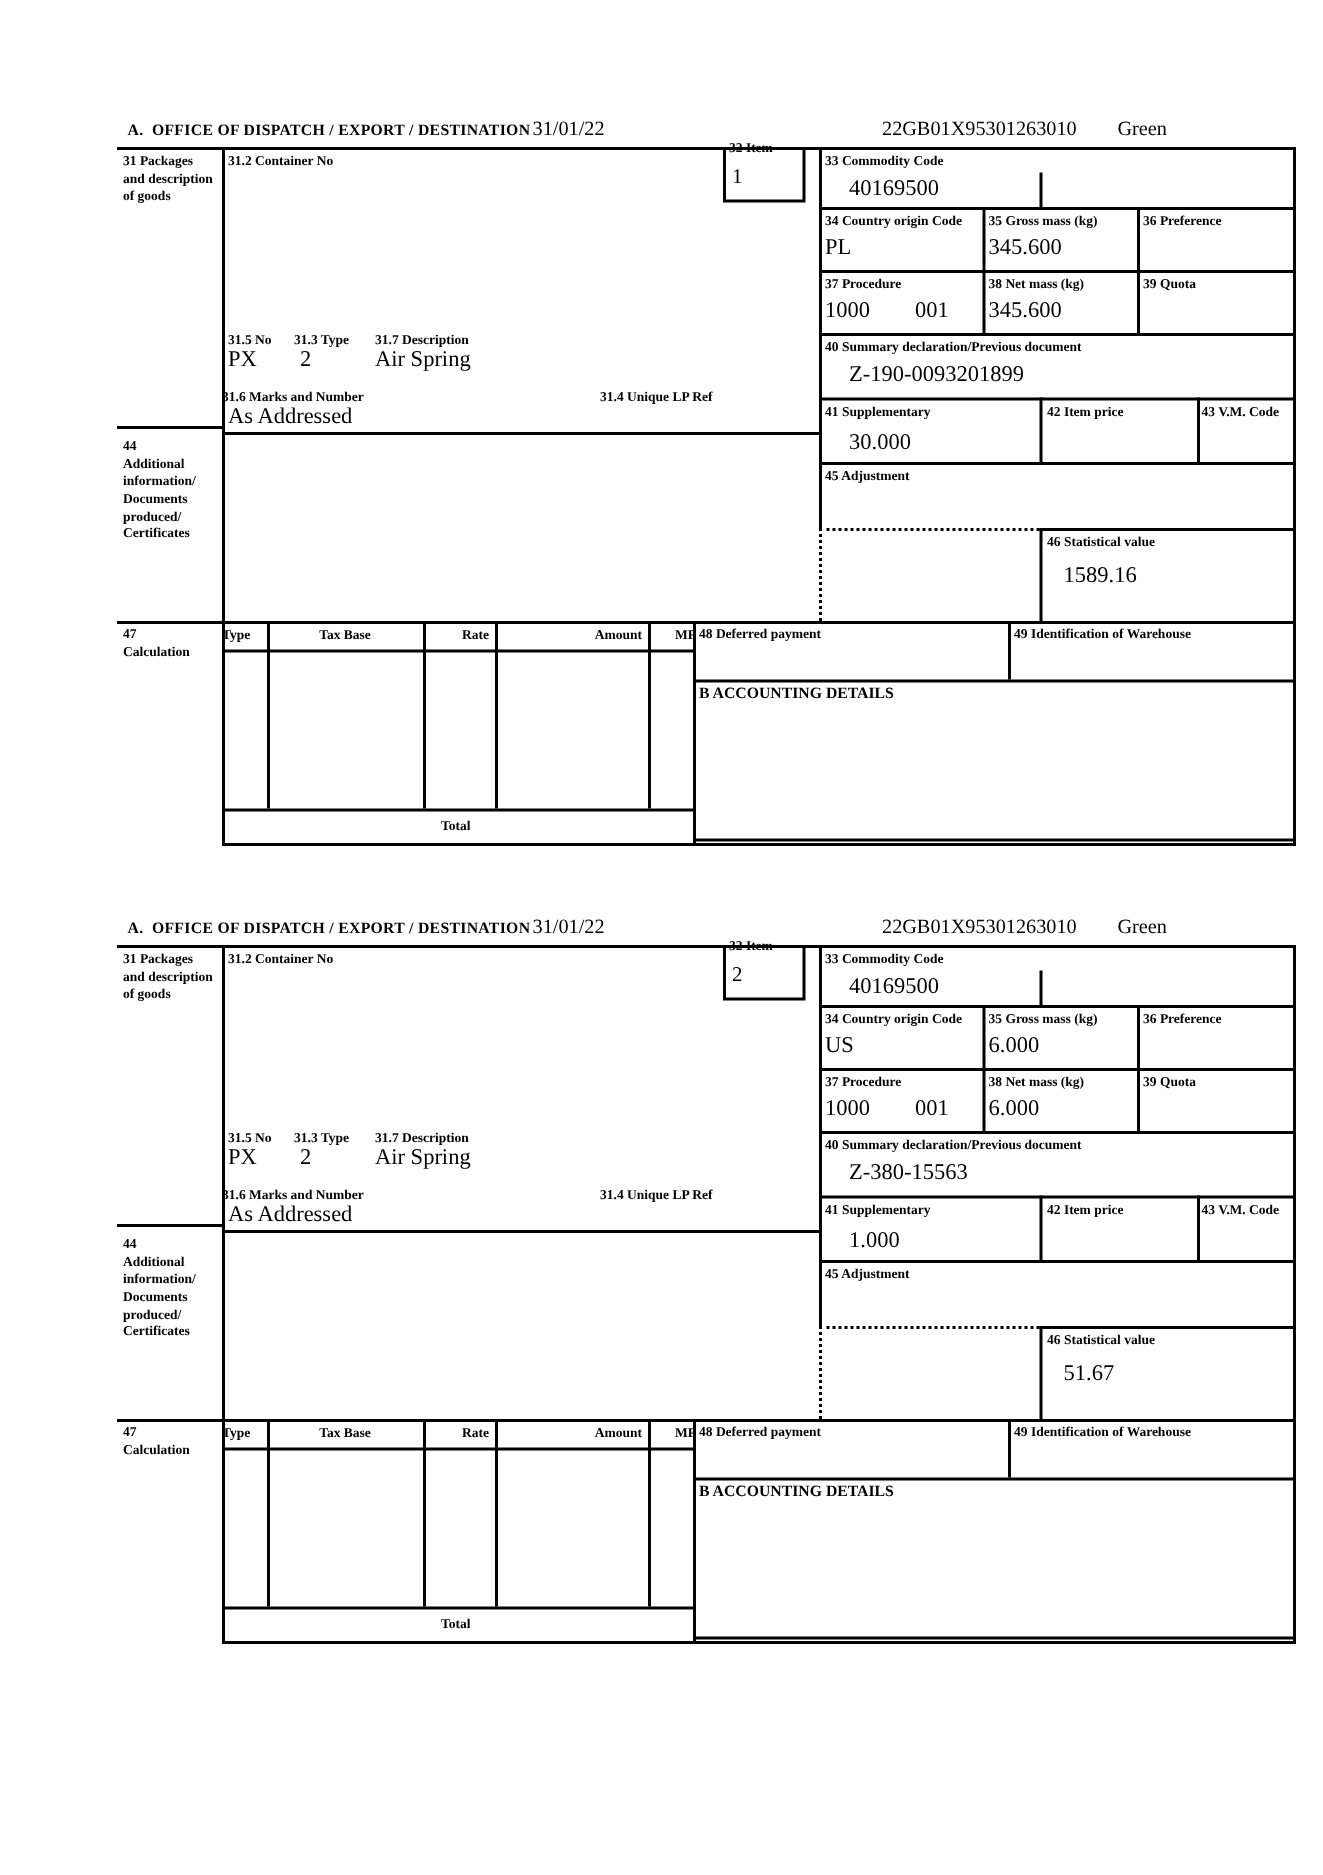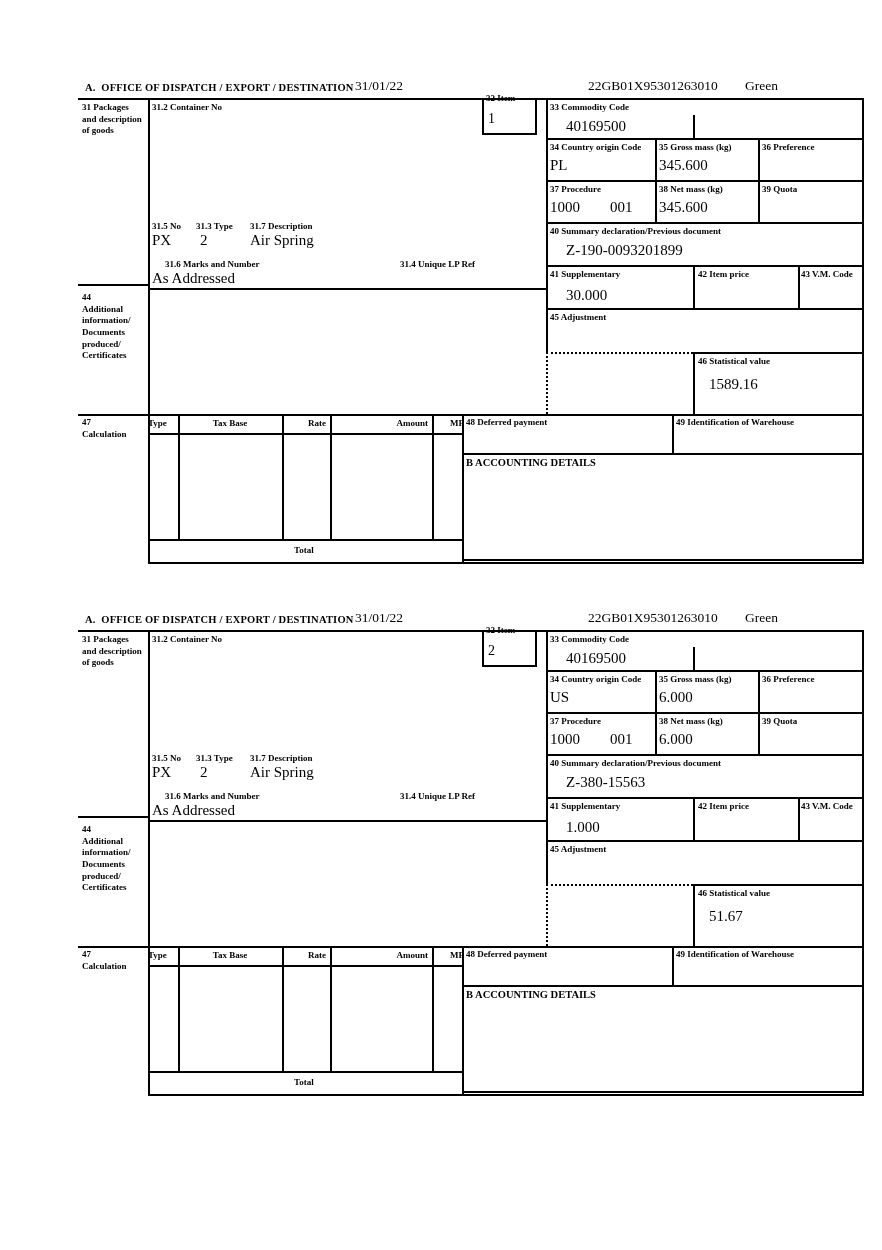--- a/index.html
+++ b/index.html
@@ -66,21 +66,21 @@
   .p-34v{left:472px;top:82px} .p-35v{left:581px;top:82px}
   .p-37l{left:472px;top:109px}.p-38l{left:581px;top:109px}.p-39l{left:684px;top:109px}
   .p-37v{left:472px;top:124px}.p-37w{left:532px;top:124px}.p-38v{left:581px;top:124px}
   .p-40l{left:472px;top:151px}.p-40v{left:488px;top:167px}
   .p-41l{left:472px;top:194px}.p-42l{left:620px;top:194px}.p-43l{left:723px;top:194px}
   .p-41v{left:488px;top:212px}
   .p-45l{left:472px;top:237px}
   .p-46l{left:620px;top:281px}.p-46v{left:631px;top:301px}
   .p-315{left:74px;top:146px}.p-313{left:118px;top:146px}.p-317{left:172px;top:146px}
   .p-315v{left:74px;top:157px}.p-313v{left:122px;top:157px}.p-317v{left:172px;top:157px}
-  .p-316{left:87px;top:184px}.p-314{left:322px;top:184px}
+  .p-316{left:70px;top:184px}.p-314{left:322px;top:184px}
   .p-mkv{left:74px;top:195px}
   .p-44{left:4px;top:217px;width:58px}
   .p-47{left:4px;top:342px;width:58px}
   .p-ct{left:70px;top:343px;width:30px;text-align:left}
   .p-ctb{left:100px;top:343px;width:104px;text-align:center}
   .p-cr{left:204px;top:343px;width:44px;text-align:right}
   .p-ca{left:252px;top:343px;width:98px;text-align:right}
   .p-cmp{left:354px;top:343px;width:50px;text-align:center}
   .p-tot{left:216px;top:470px;width:60px;}
   .p-48l{left:388px;top:342px}.p-49l{left:598px;top:342px}

